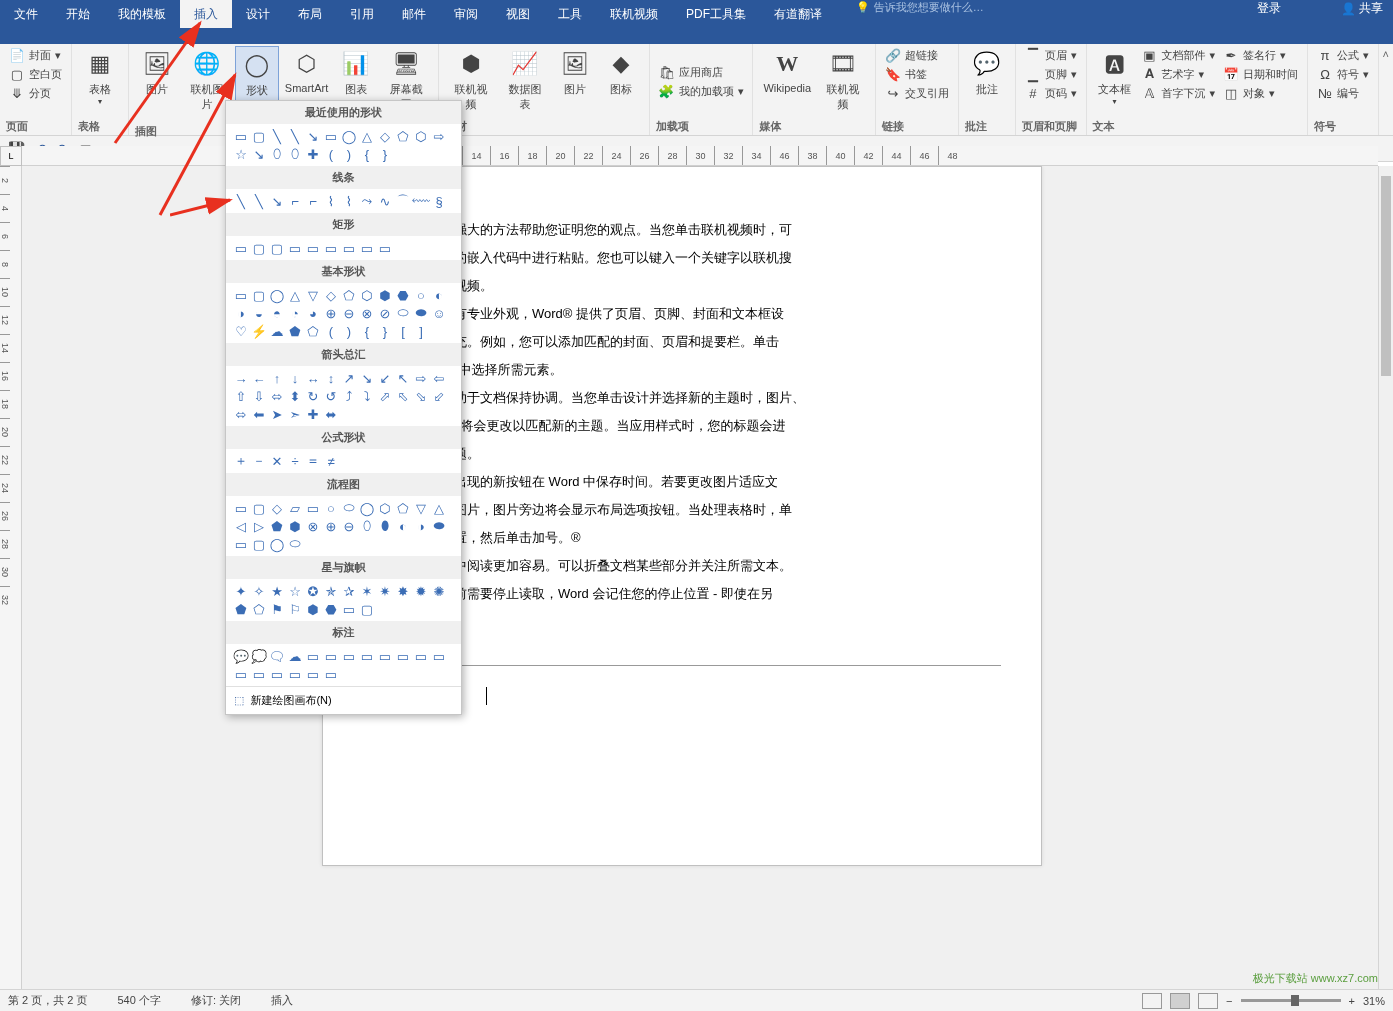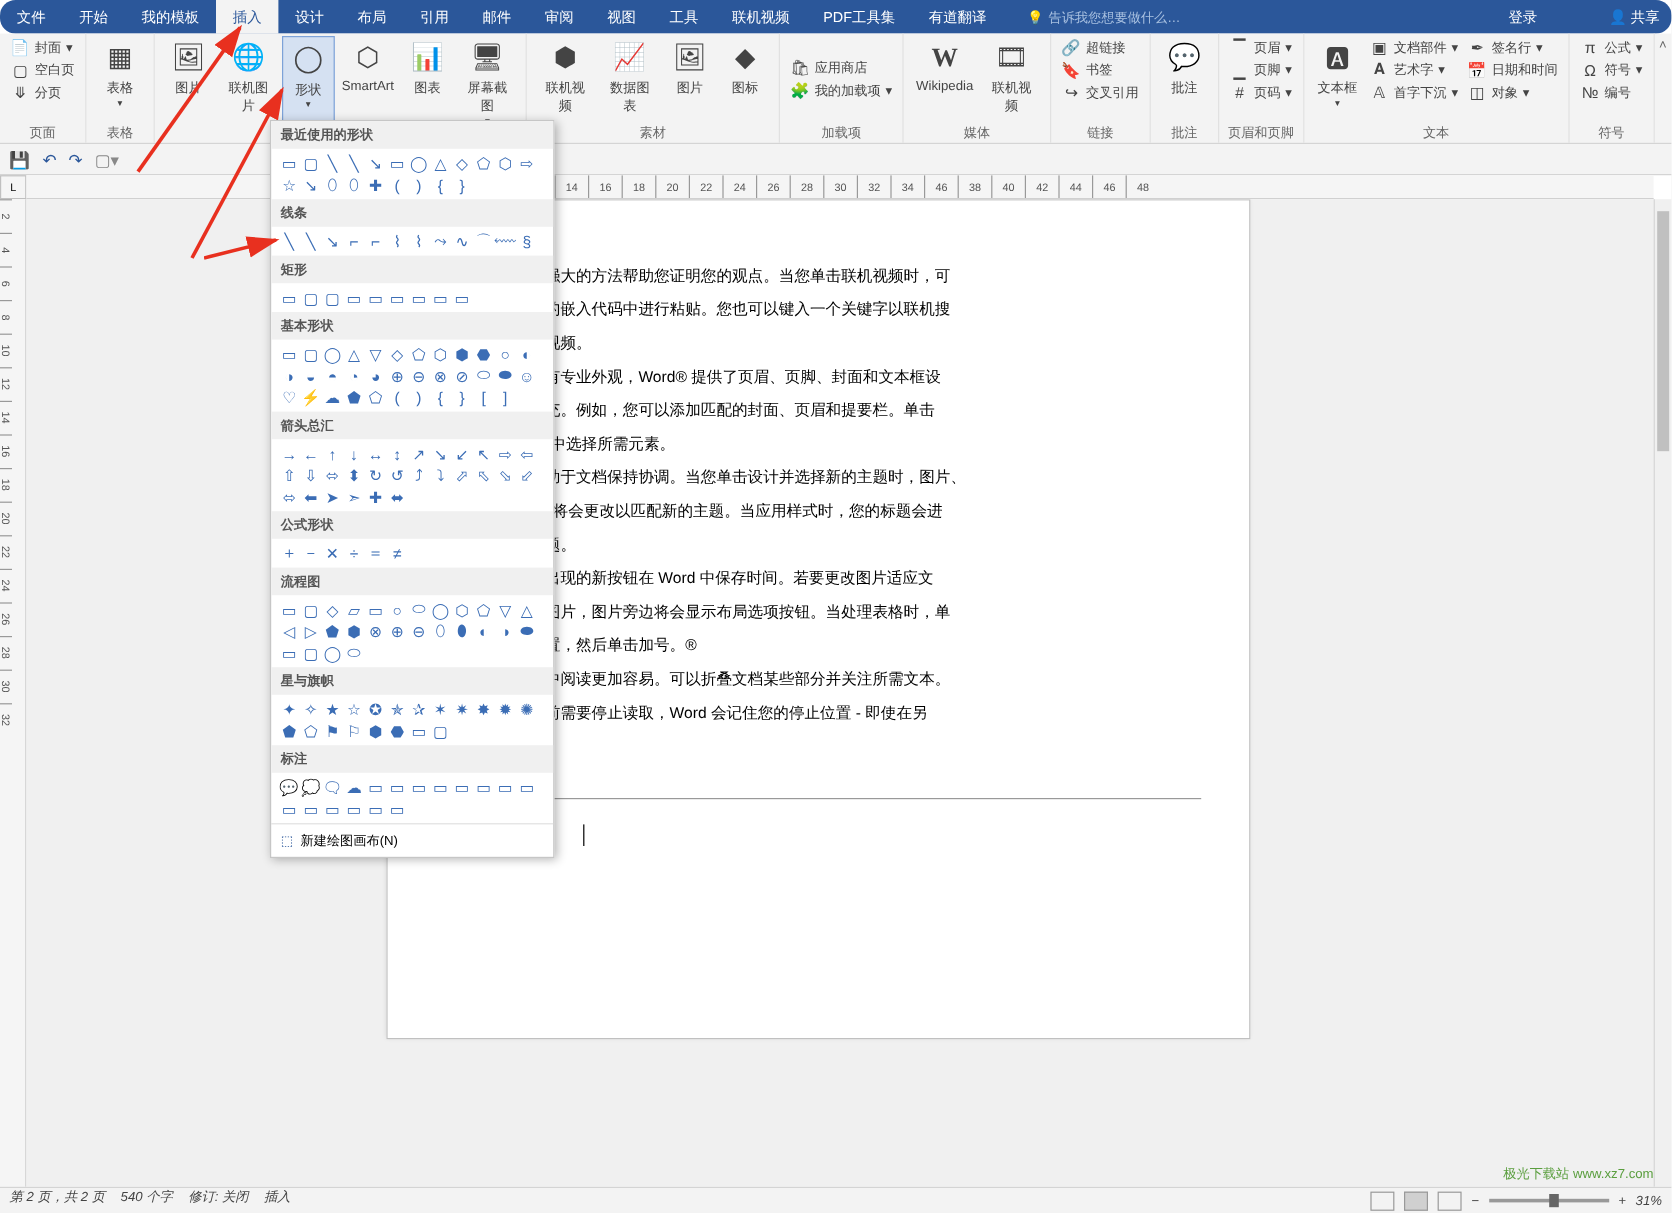--- a/index.html
+++ b/index.html
@@ -1,49 +1,49 @@
 <!DOCTYPE html>
 <html><head>
 <meta charset="utf-8">
 <style>
 *{margin:0;padding:0;box-sizing:border-box;font-family:"Microsoft YaHei",sans-serif;}
 body{background:#fff;width:1393px;height:1011px;overflow:hidden;position:relative;}
-.titlebar{background:#2b579a;height:28px;display:flex;align-items:center;color:#fff;font-size:12px;border-radius:13px;}
+.titlebar{background:#2b579a;height:44px;display:flex;align-items:flex-start;color:#fff;font-size:12px;}
 .titlebar .menu-item{padding:0 14px;height:28px;line-height:28px;cursor:pointer;}
 .titlebar .menu-item.active{background:#f3f3f3;color:#2b579a;}
 .titlebar .right{margin-left:auto;display:flex;align-items:center;padding-right:10px;gap:44px;}
 .titlebar .tellme{color:#a8c0e0;margin-left:20px;font-size:11px;display:flex;align-items:center;gap:4px;}
 .ribbon{background:#f3f3f3;height:92px;border-bottom:1px solid #d4d4d4;display:flex;font-size:11px;color:#444;}
 .ribbon-group{border-right:1px solid #e1e1e1;padding:2px 6px 0;display:flex;flex-direction:column;}
 .ribbon-group-content{flex:1;display:flex;gap:2px;}
-.ribbon-group-label{text-align:center;font-size:11px;color:#666;padding:1px 0;}
+.ribbon-group-label{text-align:left;font-size:11px;color:#666;padding:1px 0;font-weight:bold;}
 .rbtn-lg{display:flex;flex-direction:column;align-items:center;justify-content:flex-start;padding:2px 4px;cursor:pointer;min-width:44px;}
 .rbtn-lg .ico{width:32px;height:32px;display:flex;align-items:center;justify-content:center;font-size:22px;}
 .rbtn-lg .lbl{font-size:11px;text-align:center;margin-top:2px;}
 .rbtn-sm{display:flex;align-items:center;gap:4px;padding:1px 3px;cursor:pointer;font-size:11px;white-space:nowrap;}
 .rbtn-sm .ico{width:16px;height:16px;display:inline-flex;align-items:center;justify-content:center;font-size:13px;}
 .stack{display:flex;flex-direction:column;gap:1px;}
 .qat{background:#f3f3f3;height:26px;display:flex;align-items:center;padding:0 8px;gap:10px;border-bottom:1px solid #d4d4d4;}
 .qat .ico{font-size:14px;color:#2b579a;cursor:pointer;}
 .ruler-corner{position:absolute;left:0;top:146px;width:22px;height:20px;border:1px solid #c0c0c0;background:#f5f5f5;font-size:9px;text-align:center;line-height:18px;}
 .hruler{position:absolute;left:22px;top:146px;right:15px;height:20px;background:#f5f5f5;border-bottom:1px solid #d0d0d0;overflow:hidden;}
 .hruler-inner{position:absolute;left:300px;display:flex;}
 .hruler-tick{width:28px;font-size:9px;color:#555;text-align:center;border-left:1px solid #999;height:20px;line-height:20px;}
 .vruler{position:absolute;left:0;top:166px;width:22px;bottom:22px;background:#f5f5f5;border-right:1px solid #d0d0d0;}
 .vruler-tick{height:28px;font-size:9px;color:#555;writing-mode:vertical-rl;text-align:center;border-top:1px solid #999;display:flex;align-items:center;justify-content:center;}
 .doc-area{position:absolute;left:22px;top:166px;right:15px;bottom:22px;background:#f0f0f0;overflow:hidden;}
 .page{position:absolute;left:300px;top:0;width:720px;background:#fff;border:1px solid #c0c0c0;padding:50px 40px;min-height:700px;box-shadow:0 0 4px rgba(0,0,0,0.1);}
 .doc-text{font-size:13px;line-height:26px;color:#000;}
 .doc-text p{margin-bottom:2px;text-align:justify;}
 .shapes-dropdown{position:absolute;left:225px;top:100px;width:237px;background:#fff;border:1px solid #c6c6c6;box-shadow:2px 2px 8px rgba(0,0,0,0.3);z-index:100;font-size:11px;}
-.shapes-header{background:#f0f0f0;padding:4px 8px;color:#555;font-weight:bold;font-size:11px;}
+.shapes-header{background:#f0f0f0;padding:4px 8px;color:#555;font-weight:bold;font-size:11px;text-align:center;}
 .shapes-row{display:flex;flex-wrap:wrap;padding:3px 6px;gap:0;}
 .shape-ico{width:18px;height:18px;display:inline-flex;align-items:center;justify-content:center;font-size:13px;color:#3b6db5;cursor:pointer;}
 .shapes-footer{border-top:1px solid #e0e0e0;padding:6px 8px;display:flex;align-items:center;gap:6px;cursor:pointer;}
-.statusbar{position:absolute;bottom:0;left:0;right:0;height:22px;background:#f3f3f3;border-top:1px solid #d4d4d4;display:flex;font-size:11px;color:#444;padding:0 8px;gap:13px;font-style:italic;}
+.statusbar{position:absolute;bottom:0;left:0;right:0;height:22px;background:#f3f3f3;border-top:1px solid #d4d4d4;display:flex;align-items:center;font-size:11px;color:#444;padding:0 8px;gap:30px;}
 .statusbar .right{margin-left:auto;display:flex;align-items:center;gap:8px;}
 .view-btn{width:20px;height:16px;border:1px solid #999;cursor:pointer;}
 .zoom-slider{width:100px;height:3px;background:#999;position:relative;}
 .zoom-slider::after{content:"";position:absolute;left:50%;top:-4px;width:8px;height:11px;background:#666;}
 .watermark{position:absolute;right:15px;bottom:25px;font-size:11px;color:#5a9e3e;z-index:50;}
 .cursor-marker{position:absolute;width:1px;height:18px;background:#000;}
 svg.red-arrow{position:absolute;z-index:200;pointer-events:none;}
 .scrollbar-v{position:absolute;right:0;top:166px;bottom:22px;width:15px;background:#f0f0f0;border-left:1px solid #d4d4d4;}
 .scrollbar-v .thumb{position:absolute;left:2px;right:2px;top:10px;height:200px;background:#c0c0c0;}
 </style>

